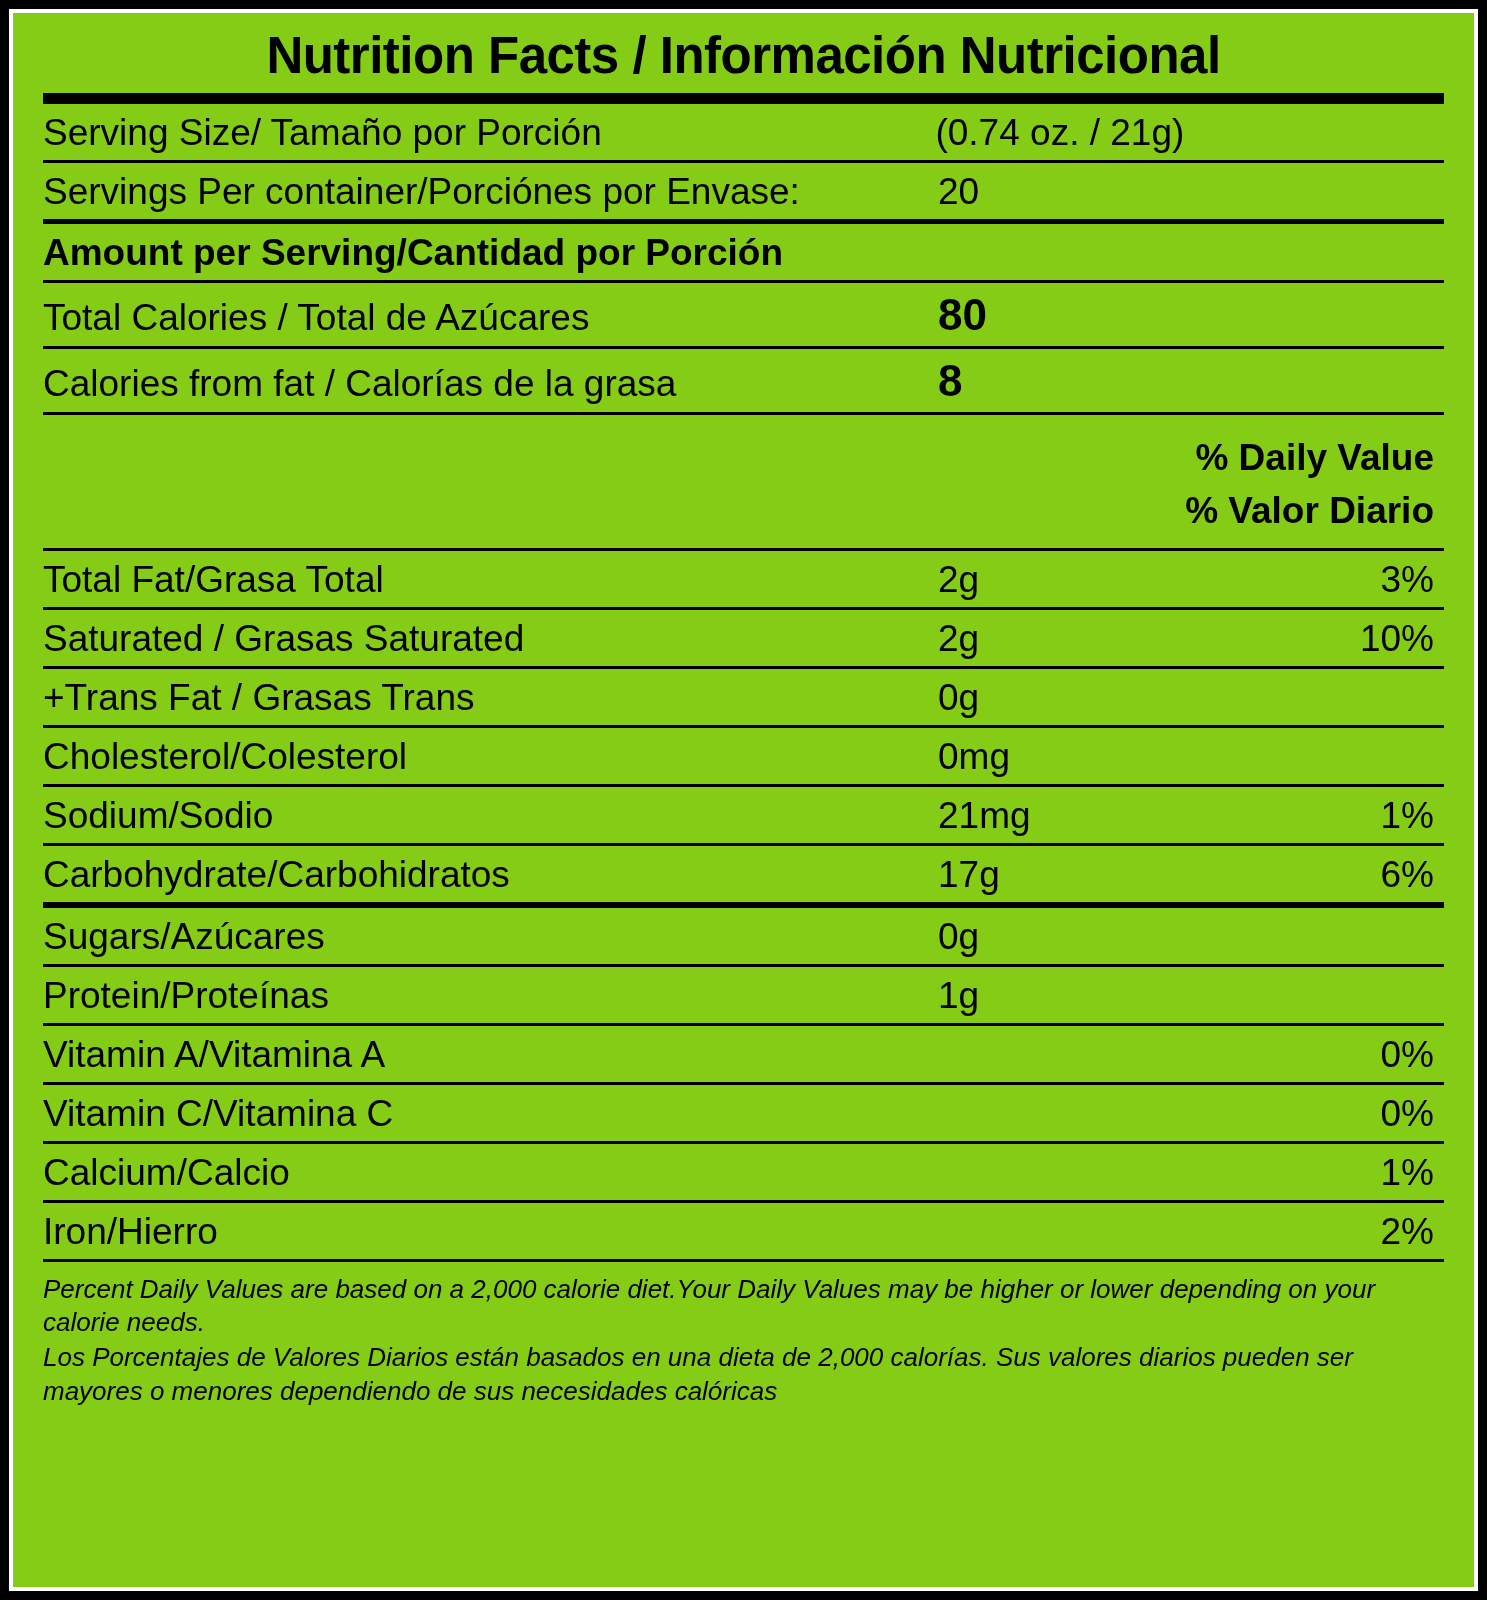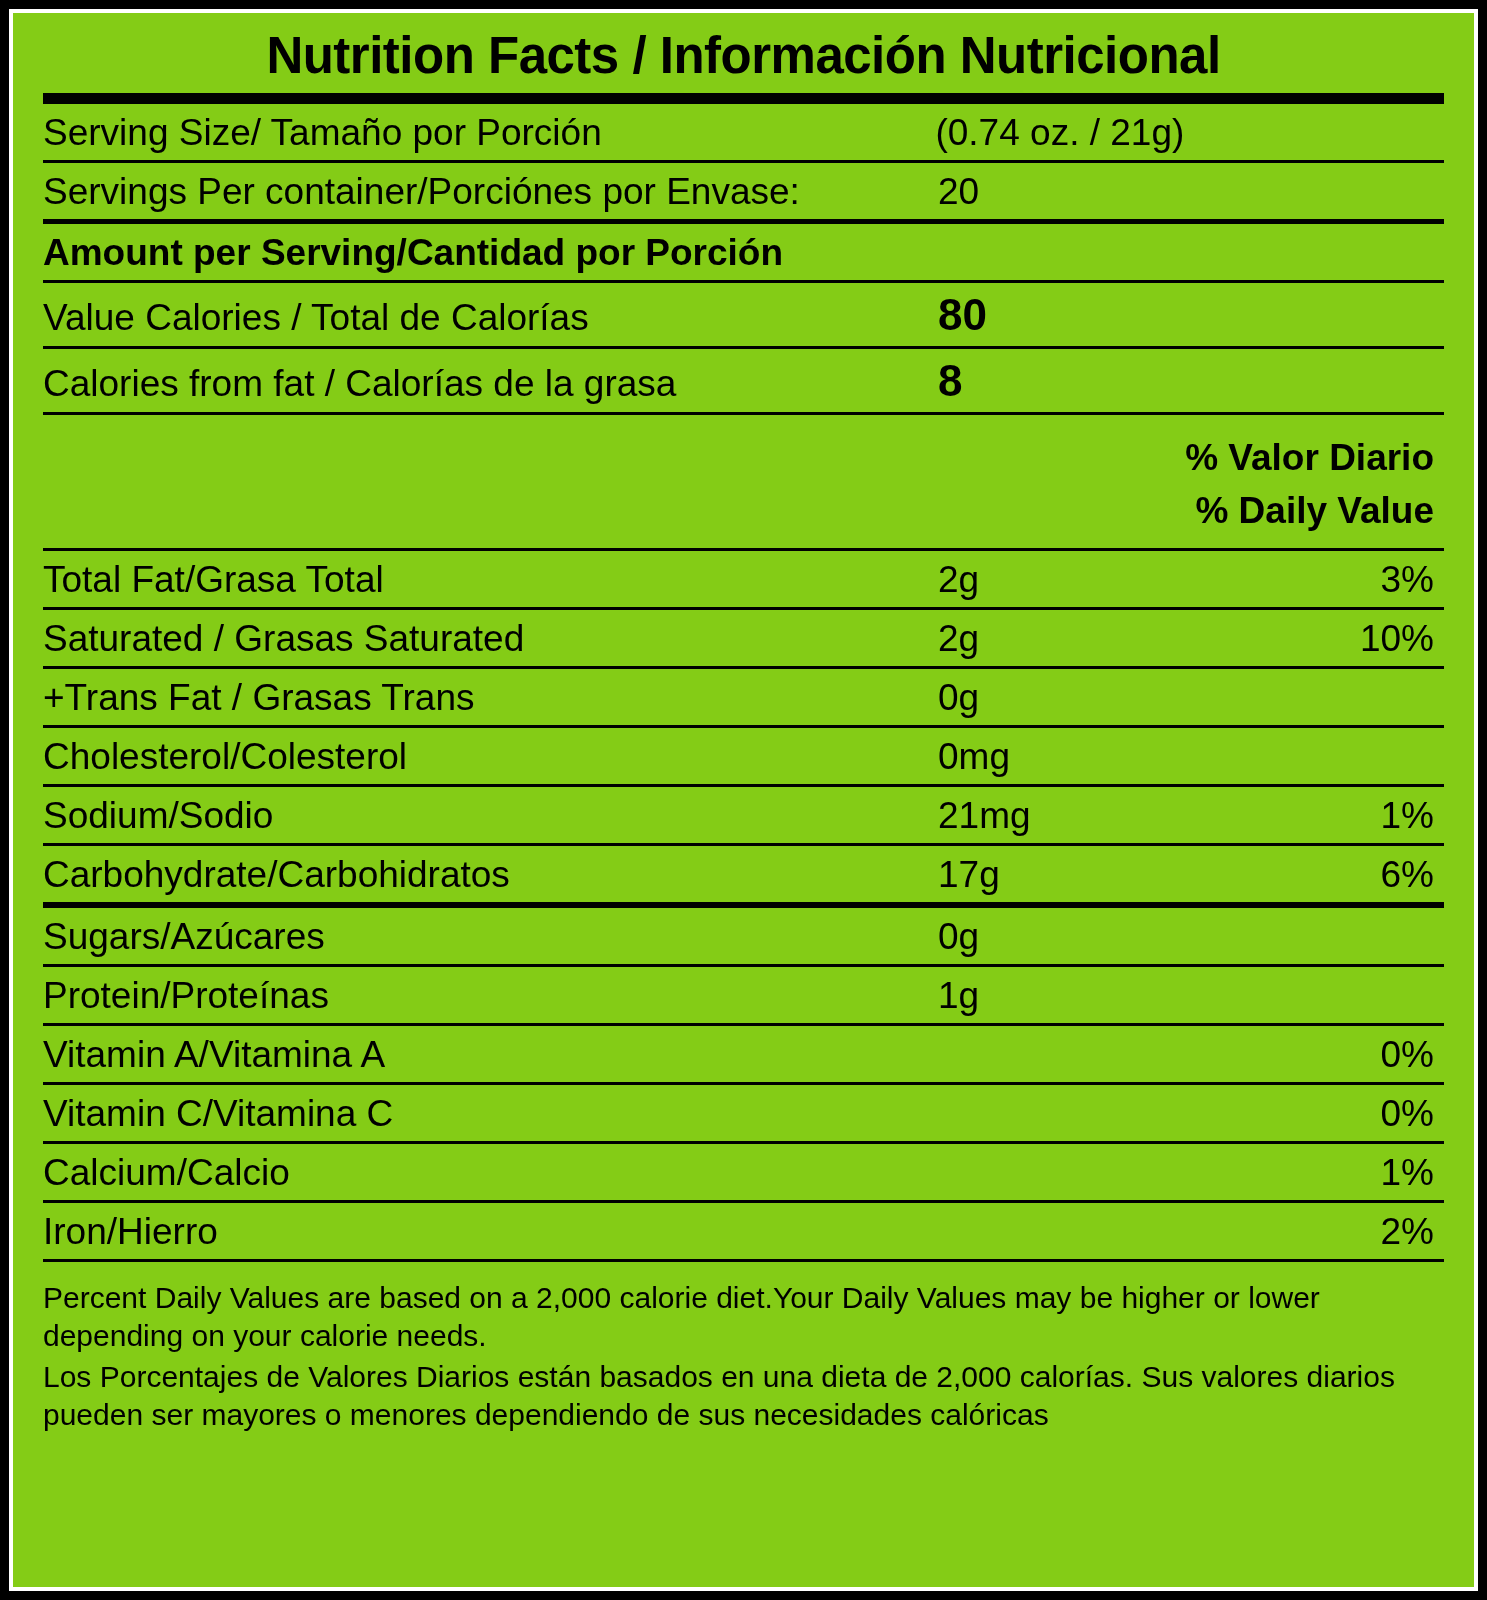--- a/index.html
+++ b/index.html
@@ -108,23 +108,24 @@
     padding: 16px 0 0 0;
   }
   .dv-header .line {
     text-align: right;
     font-size: 37px;
     font-weight: bold;
     padding-right: 10px;
     line-height: 1.45;
   }
   .footnote {
-    font-size: 30px;
+    font-size: 26px;
     line-height: 1.28;
-    padding-top: 17px;
+    padding-top: 11px;
+    font-style: italic;
   }
   .footnote p {
     margin: 0 0 2px 0;
   }
 </style>
 </head>
 <body>
 
 <div class="label-outer">
   <div class="label-inner">
@@ -149,38 +150,38 @@
 
     <div class="rule-med"></div>
 
     <div class="row bold">
       <span class="label">Amount per Serving/Cantidad por Porción</span>
     </div>
 
     <div class="rule-thin"></div>
 
     <div class="row cal">
-      <span class="label">Value Calories / Total de Calorías</span>
+      <span class="label">Total Calories / Total de Azúcares</span>
       <span class="amount">80</span>
       <span class="dv"></span>
     </div>
 
     <div class="rule-thin"></div>
 
     <div class="row cal">
       <span class="label">Calories from fat / Calorías de la grasa</span>
       <span class="amount">8</span>
       <span class="dv"></span>
     </div>
 
     <div class="rule-thin"></div>
 
     <div class="dv-header">
+      <div class="line">% Daily Value</div>
       <div class="line">% Valor Diario</div>
-      <div class="line">% Daily Value</div>
     </div>
 
     <div class="rule-thin" style="margin-top:10px;"></div>
 
     <div class="row">
       <span class="label">Total Fat/Grasa Total</span>
       <span class="amount">2g</span>
       <span class="dv">3%</span>
     </div>
     <div class="rule-thin"></div>

